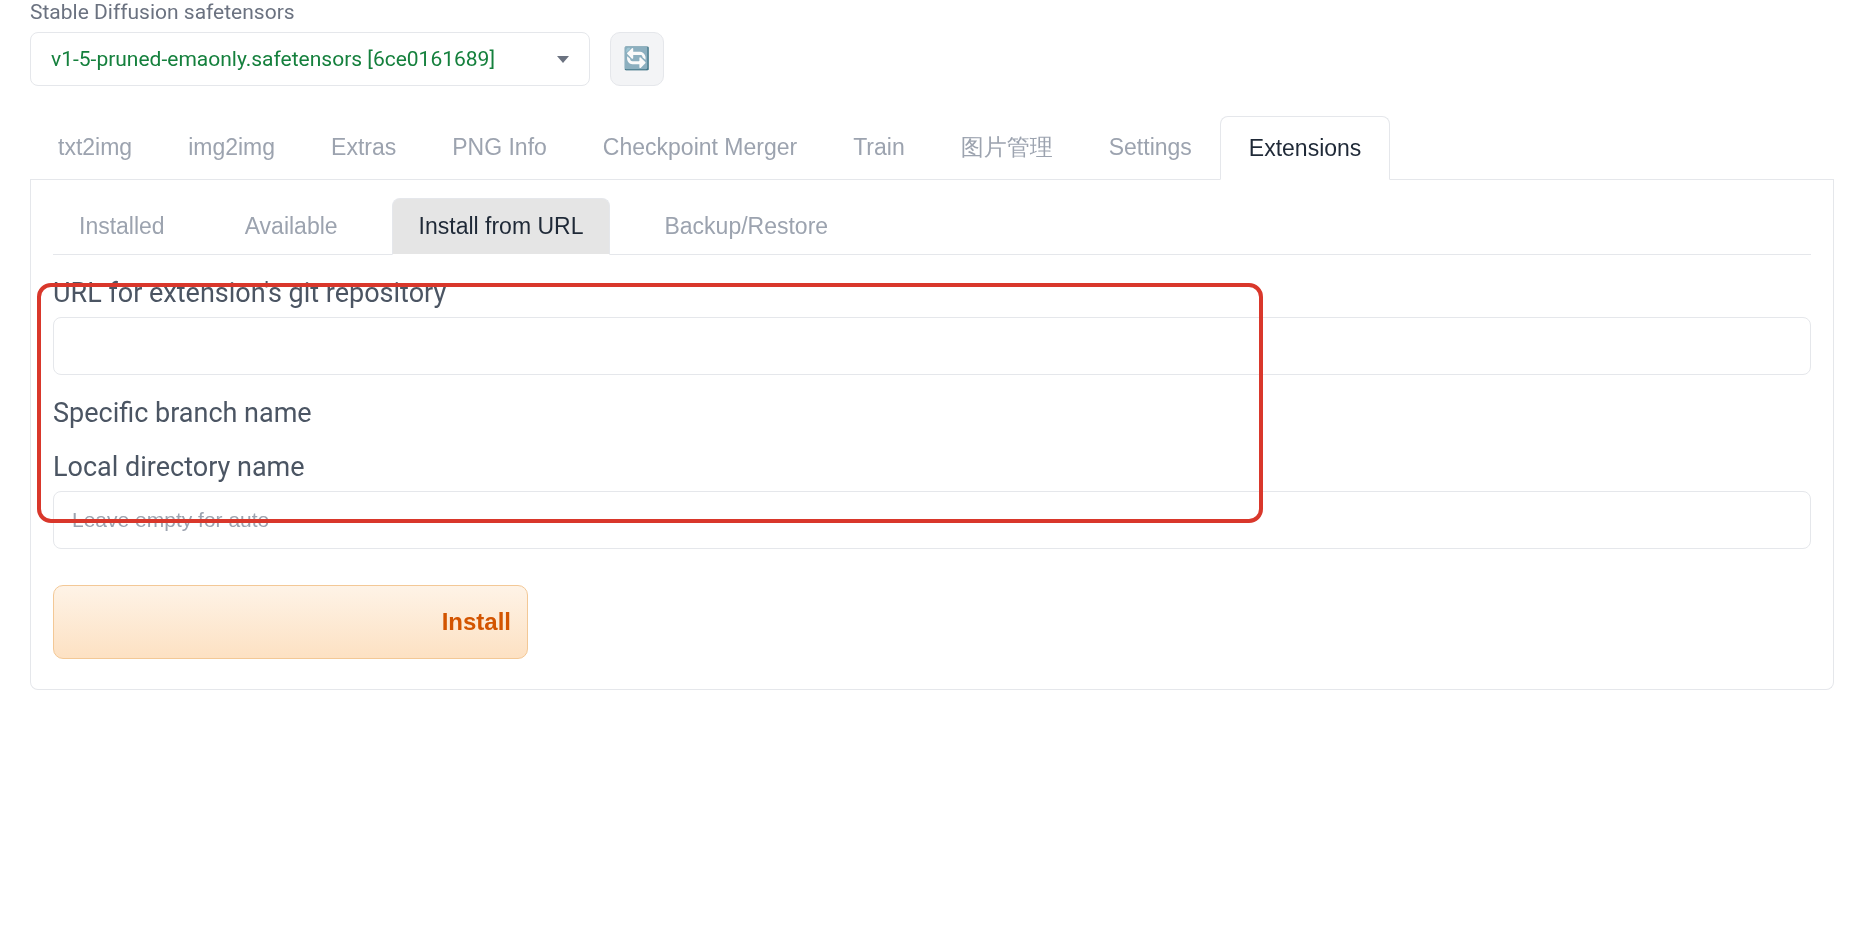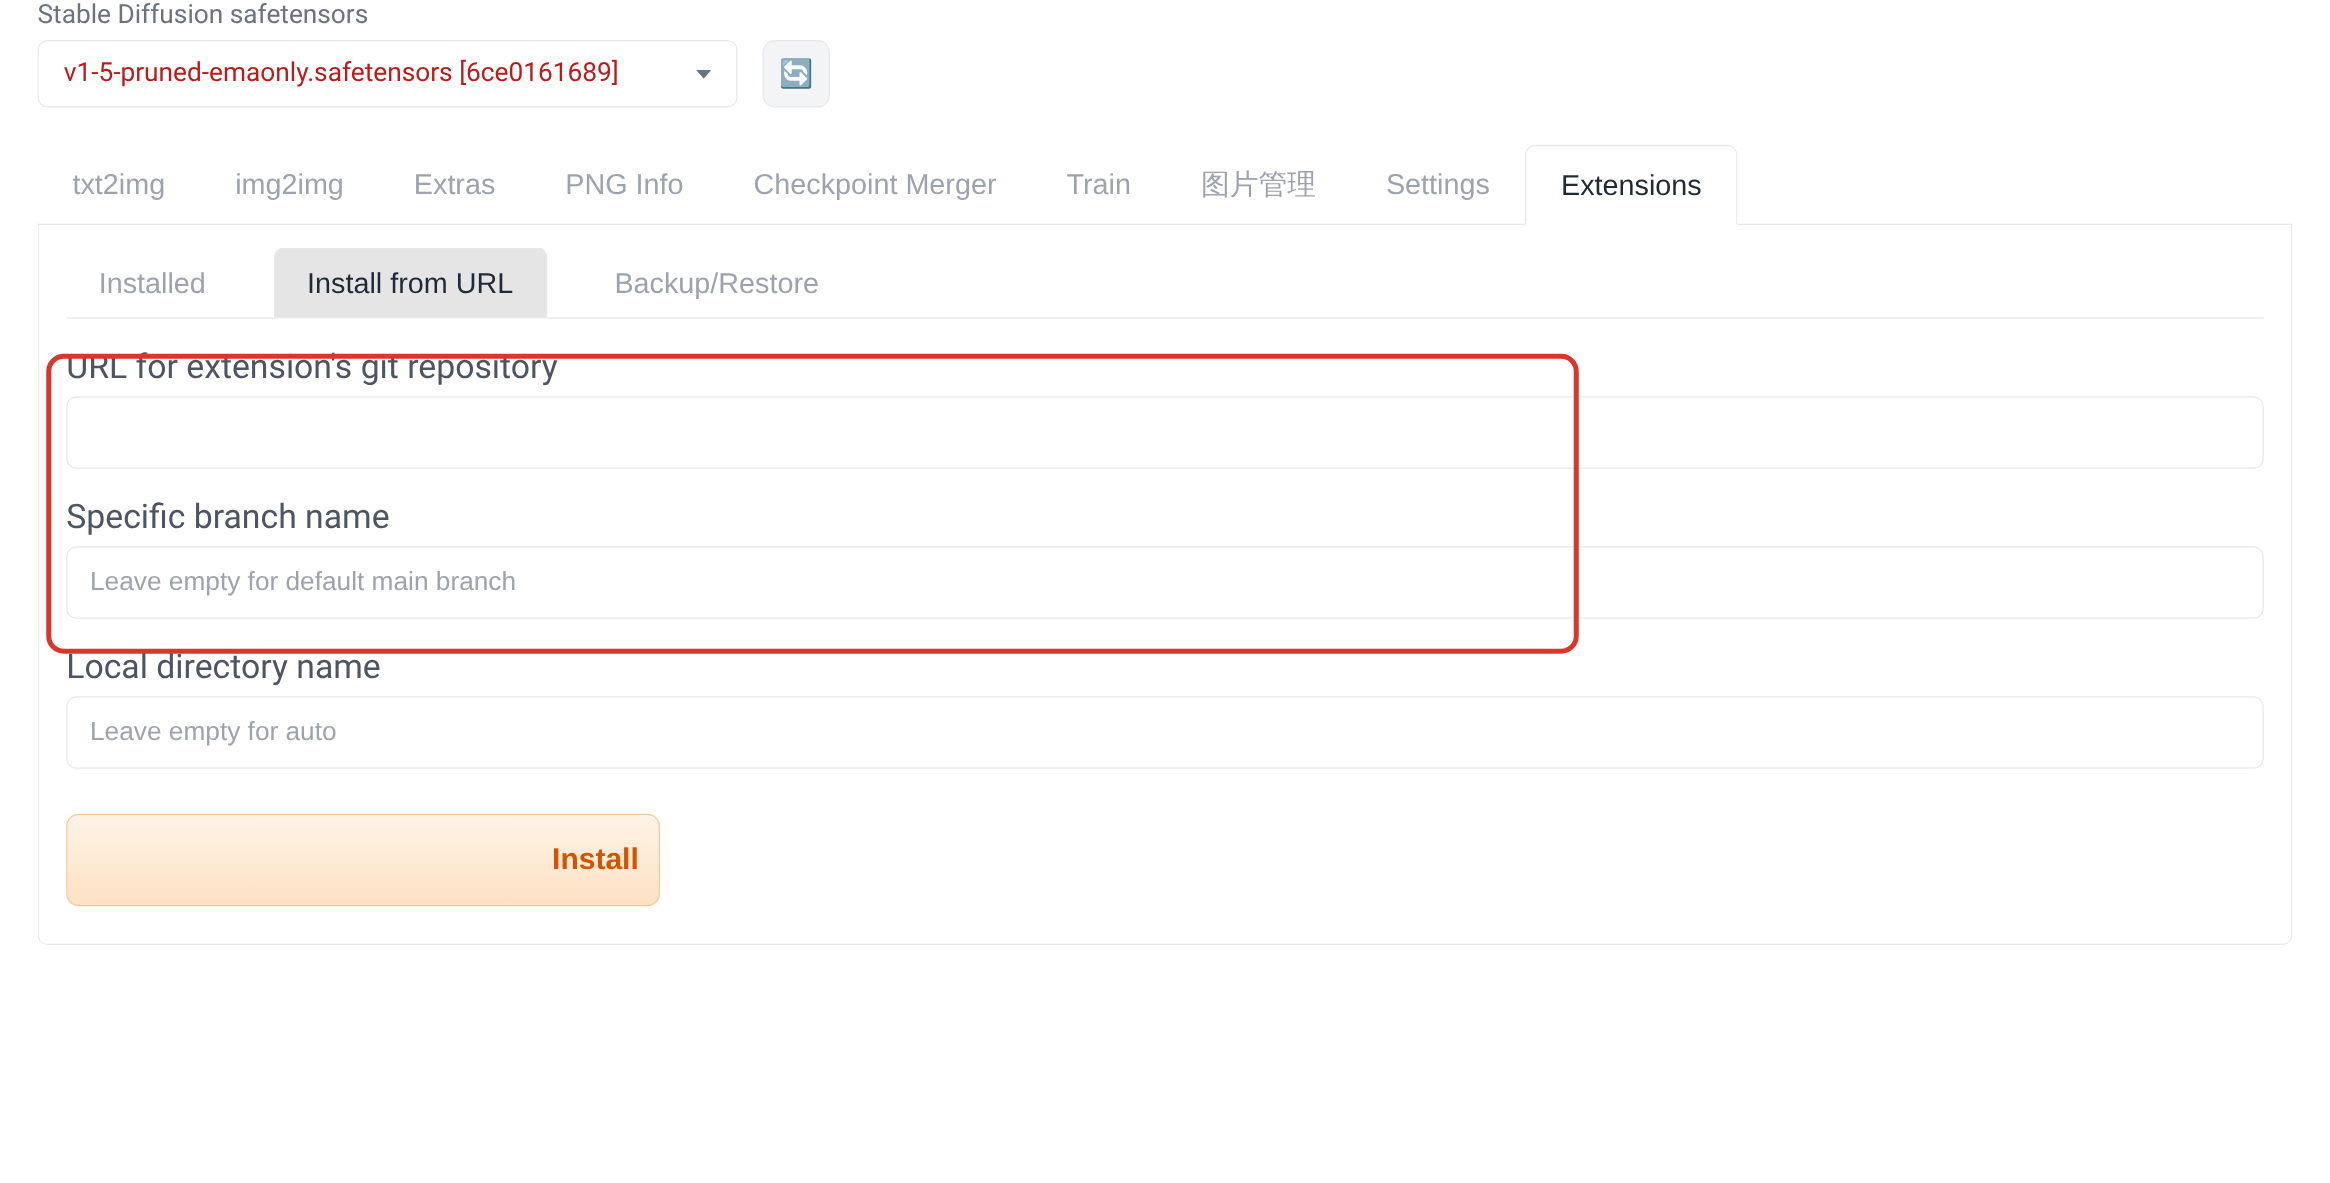--- a/index.html
+++ b/index.html
@@ -33,21 +33,21 @@
       align-items: center;
       justify-content: space-between;
       border: 1px solid #e5e7eb;
       border-radius: 8px;
       padding: 14px 20px;
       width: 560px;
       background: #fff;
       cursor: pointer;
     }
     .checkpoint-value {
-      color: #b91c1c;
+      color: #15803d;
       font-size: 21px;
       text-align: right;
     }
     .dropdown-caret {
       width: 0;
       height: 0;
       border-left: 6px solid transparent;
       border-right: 6px solid transparent;
       border-top: 7px solid #6b7280;
       margin-left: 10px;
@@ -190,35 +190,35 @@
   <button class="main-tab">Checkpoint Merger</button>
   <button class="main-tab">Train</button>
   <button class="main-tab">图片管理</button>
   <button class="main-tab">Settings</button>
   <button class="main-tab active">Extensions</button>
 </div>
 
 <div class="tab-content-wrapper">
   <div class="sub-tabs">
     <button class="sub-tab">Installed</button>
+    <button class="sub-tab">Available</button>
     <button class="sub-tab active">Install from URL</button>
     <button class="sub-tab">Backup/Restore</button>
   </div>
 
   <div class="form-area">
     <div class="highlight-box"></div>
 
     <div class="field-group">
       <label class="field-label">URL for extension's git repository</label>
       <input type="text" class="text-input" value="" style="">
     </div>
 
     <div class="field-group">
       <label class="field-label">Specific branch name</label>
-      <input type="text" class="text-input" placeholder="Leave empty for default main branch" style="">
     </div>
 
     <div class="field-group">
       <label class="field-label">Local directory name</label>
       <input type="text" class="text-input" placeholder="Leave empty for auto" style="">
     </div>
 
     <button class="install-button">Install</button>
   </div>
 </div>

